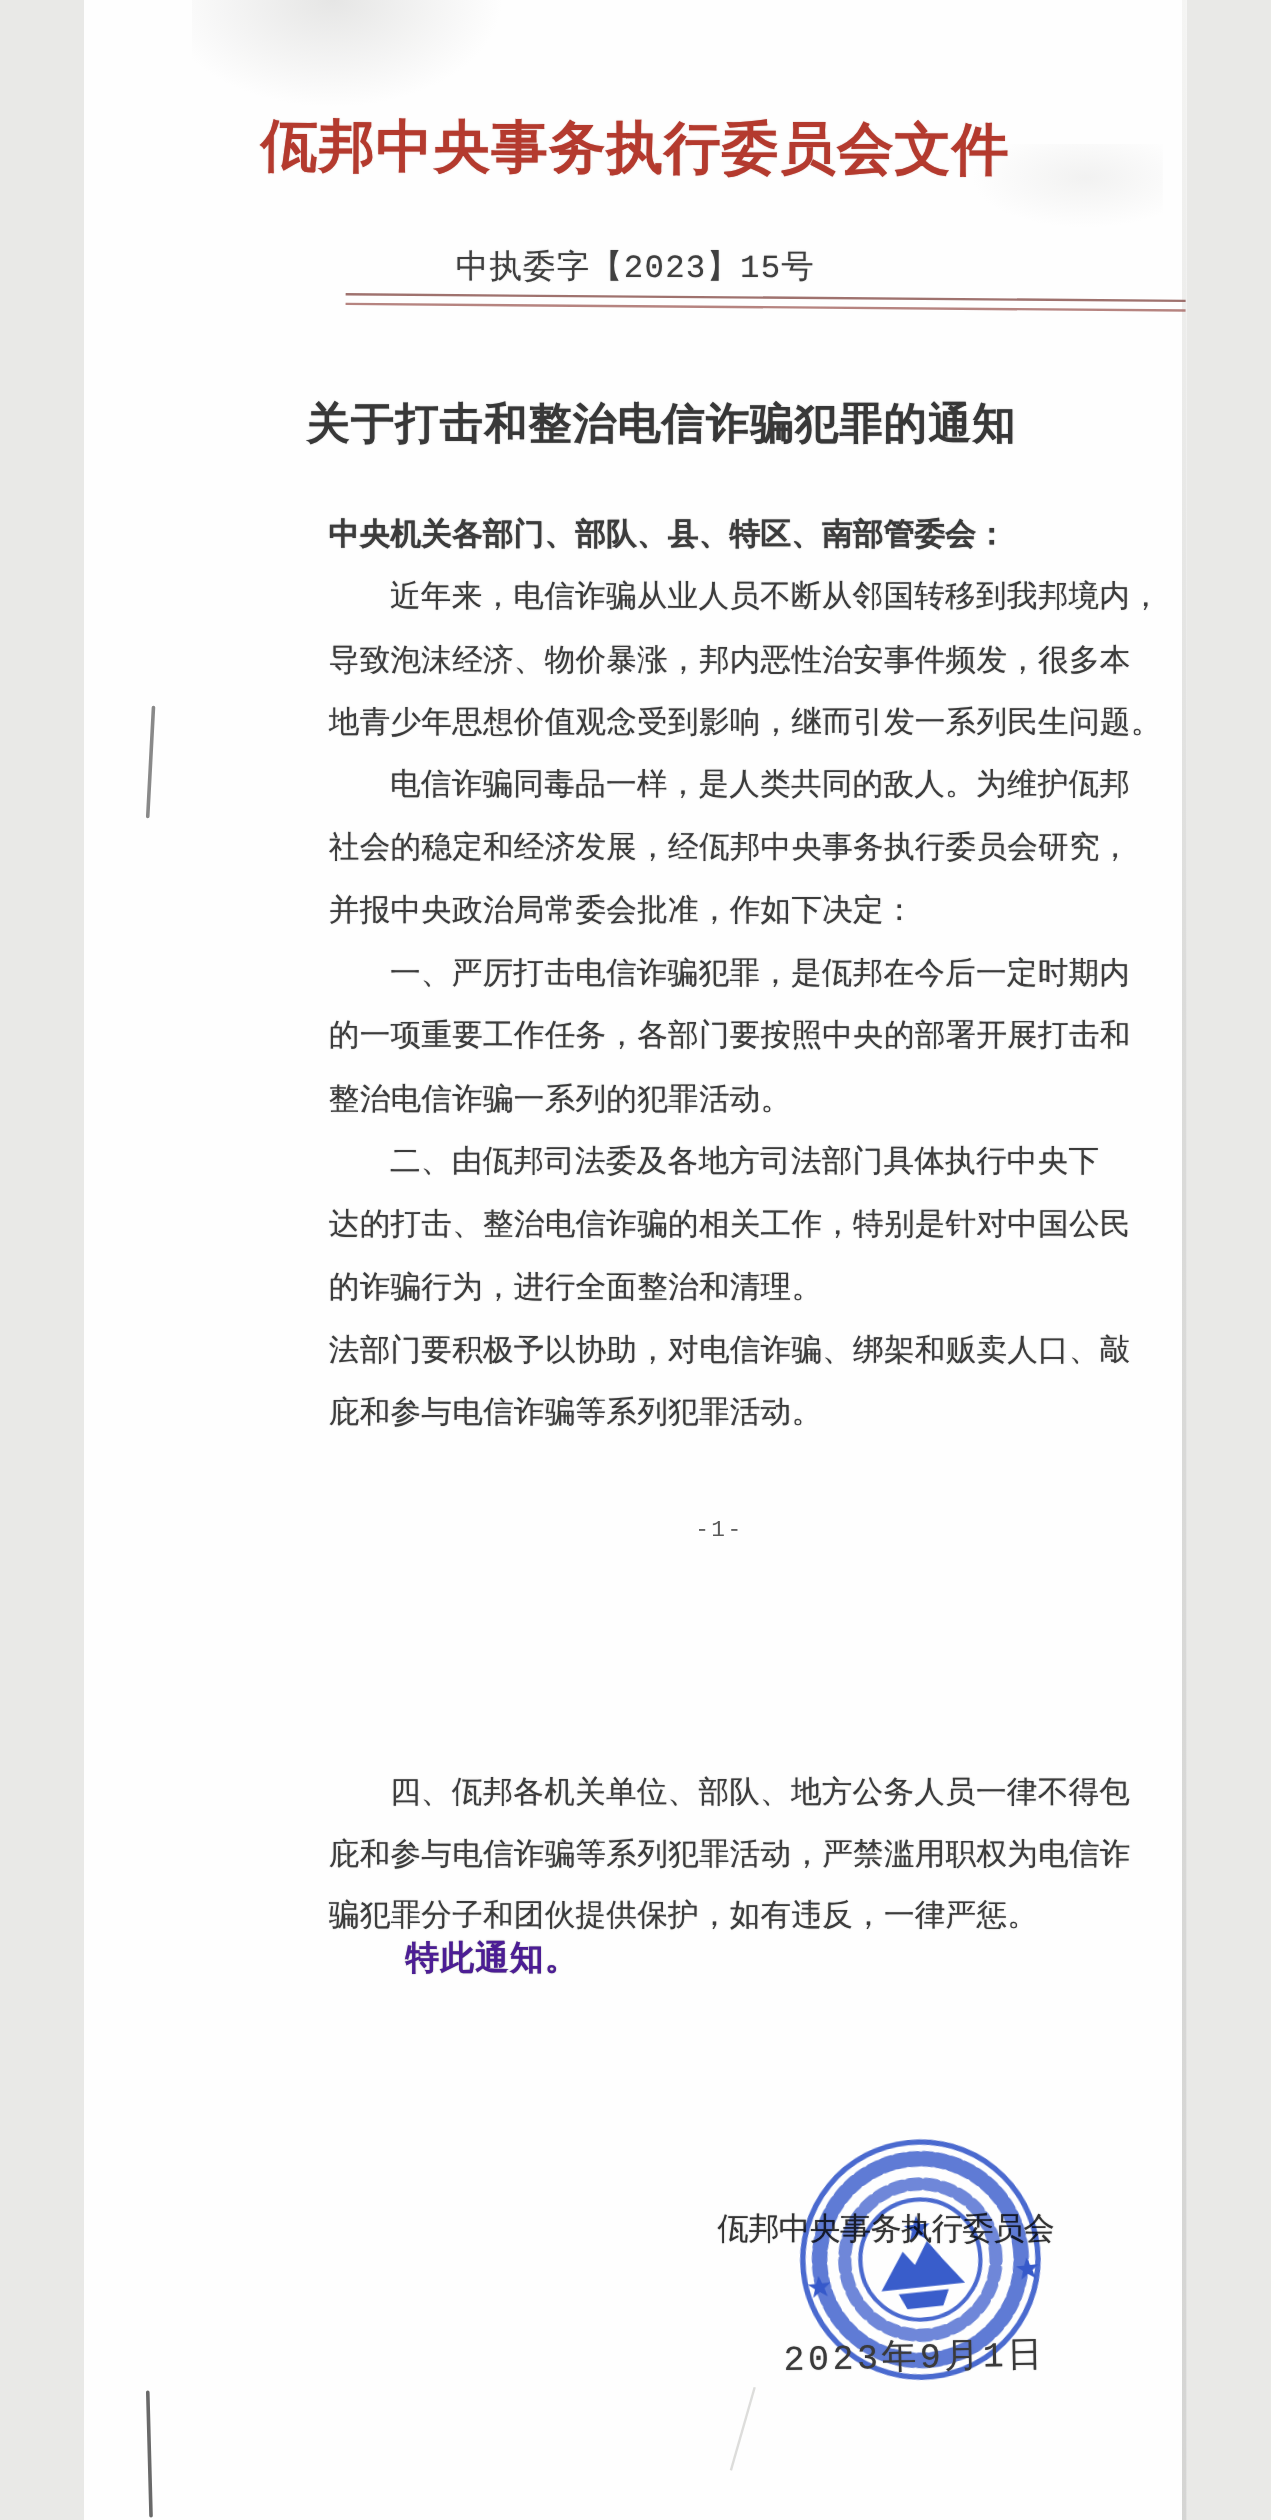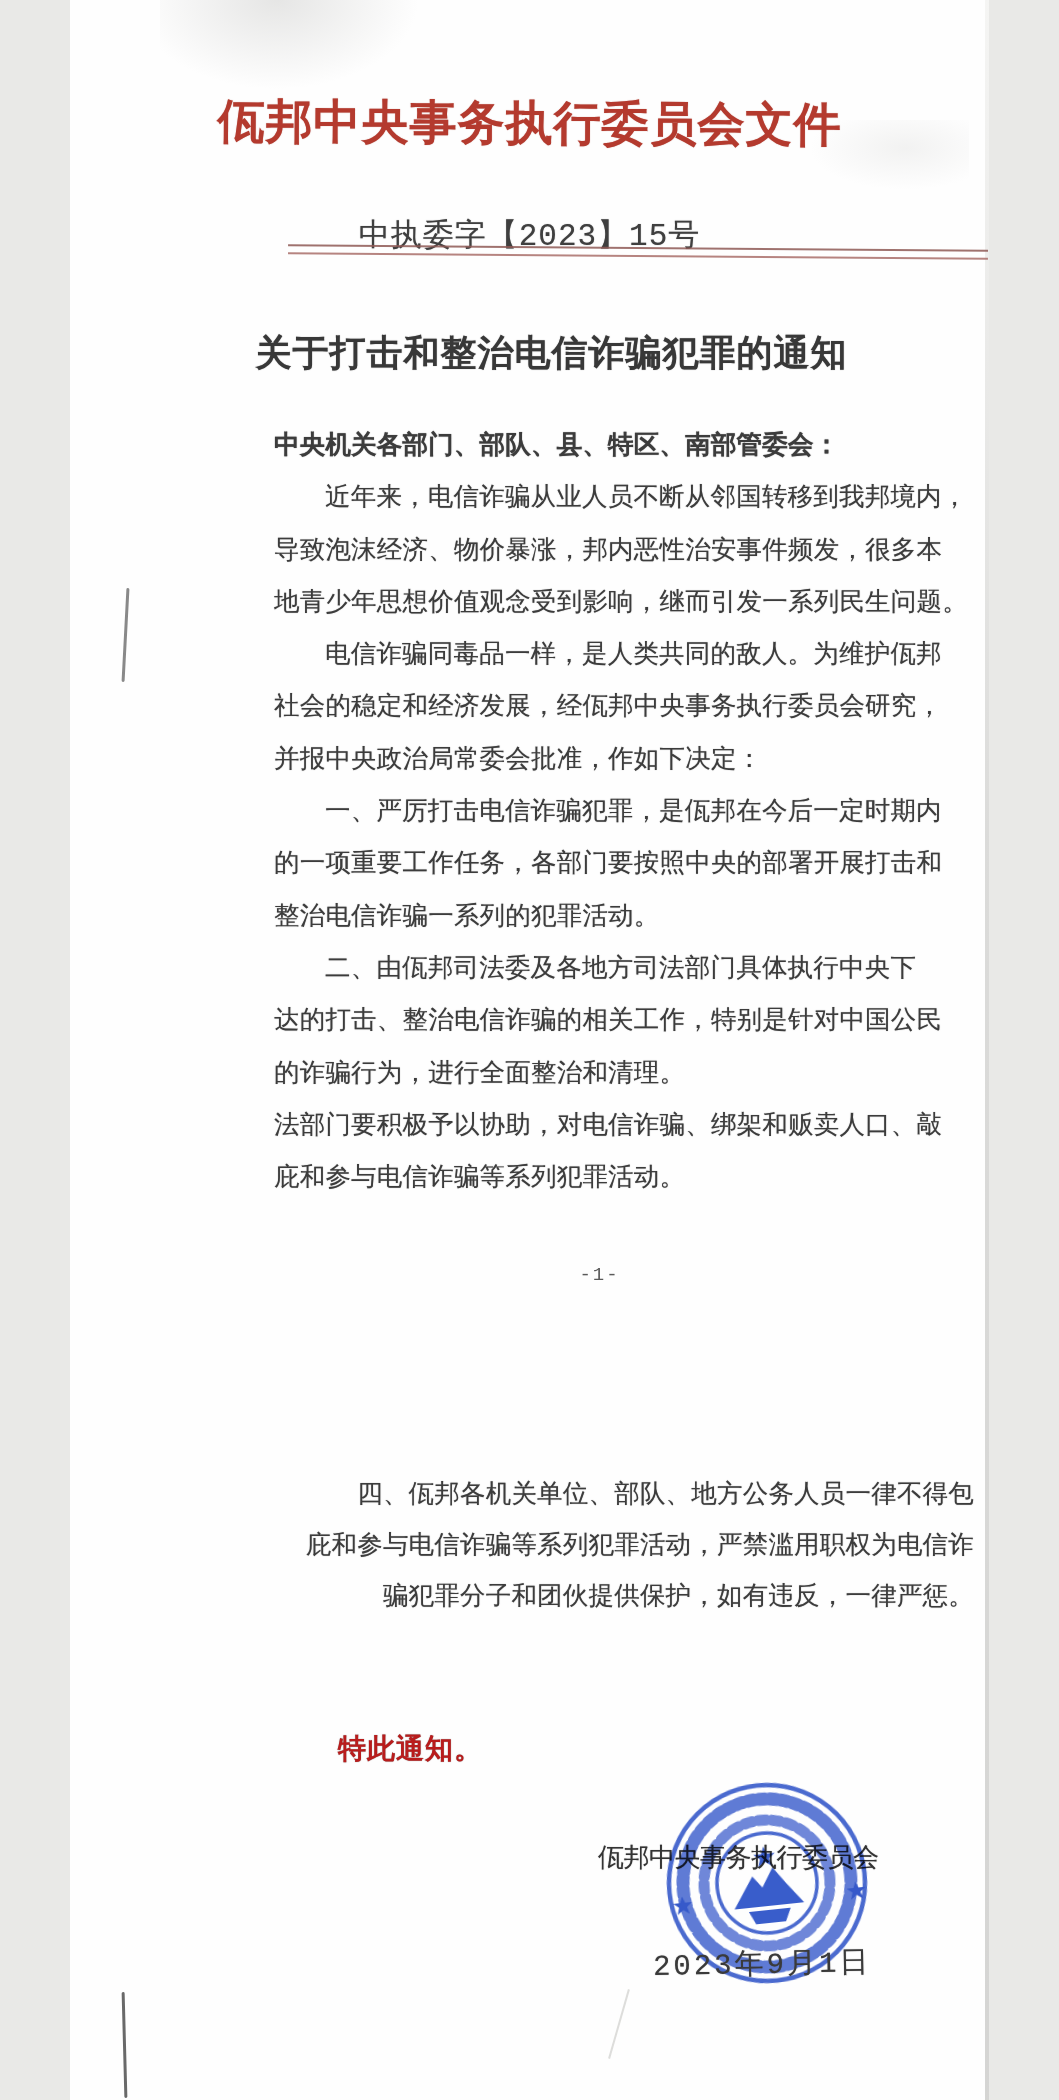--- a/index.html
+++ b/index.html
@@ -24,54 +24,53 @@
     background:#dddddb;transform:rotate(16deg);}
   
   .letterhead{
     position:absolute;left:0;top:92px;width:100%;text-align:center;
     font-size:47px;font-weight:bold;letter-spacing:1px;
     transform:rotate(.3deg);
     text-shadow:0 0 1px rgba(150,40,30,.55);
   }
   .doc-number{
     position:absolute;left:0;top:204px;width:100%;text-align:center;
-    font-size:31px;color:#3f3f3f;letter-spacing:1px;
+    font-size:27px;color:#3f3f3f;letter-spacing:1px;
     text-shadow:0 0 1px rgba(60,60,60,.5);
-    margin-top:10px;
   }
   .red-rule{
     position:absolute;left:218px;top:247px;width:700px;height:6px;
     border-top:2px solid #8f5a56;border-bottom:2px solid #aa6f6b;
     transform:rotate(.45deg);opacity:.85;
   }
   .doc-title{
     position:absolute;left:0;top:329px;width:100%;text-align:center;
     font-size:36px;font-weight:bold;letter-spacing:1px;color:#383838;
     text-shadow:0 0 1px rgba(50,50,50,.6);
     padding-left:22px;
   }
   
   .body-block{position:absolute;left:204px;width:700px;}
   .block-p1{top:421px;}
-  .block-p2{top:1470px;text-align:right;}
+  .block-p2{top:1470px;}
   .doc-line{
     height:52.3px;line-height:52.3px;white-space:nowrap;
     font-size:25.5px;letter-spacing:.2px;color:#3c3c3c;
     text-shadow:0 0 1px rgba(60,60,60,.55);
   }
   .block-p2 .doc-line{height:51px;line-height:51px;}
   .doc-line.indent{padding-left:51px;}
   .doc-line.bold{font-weight:bold;text-shadow:0 0 1px rgba(40,40,40,.7);}
   .page-number{
     position:absolute;left:0;top:1264px;width:1059px;text-align:center;
     font-size:19px;color:#5a5a5a;letter-spacing:2px;
   }
   .closing{
-    position:absolute;left:268px;top:1730px;
-    font-size:28px;font-weight:bold;color:#b91c1c;letter-spacing:1px;
+    position:absolute;left:268px;top:1613px;
+    font-size:28px;font-weight:bold;color:#4c1d95;letter-spacing:1px;
     text-shadow:0 0 1px rgba(40,40,40,.6);
   }
   
   .signature-text{
     position:absolute;left:528px;top:1840px;
     font-size:26px;color:#333;letter-spacing:-.5px;white-space:nowrap;
     text-shadow:0 0 1px rgba(50,50,50,.6);
   }
   .date-text{
     position:absolute;left:583px;top:1944px;

